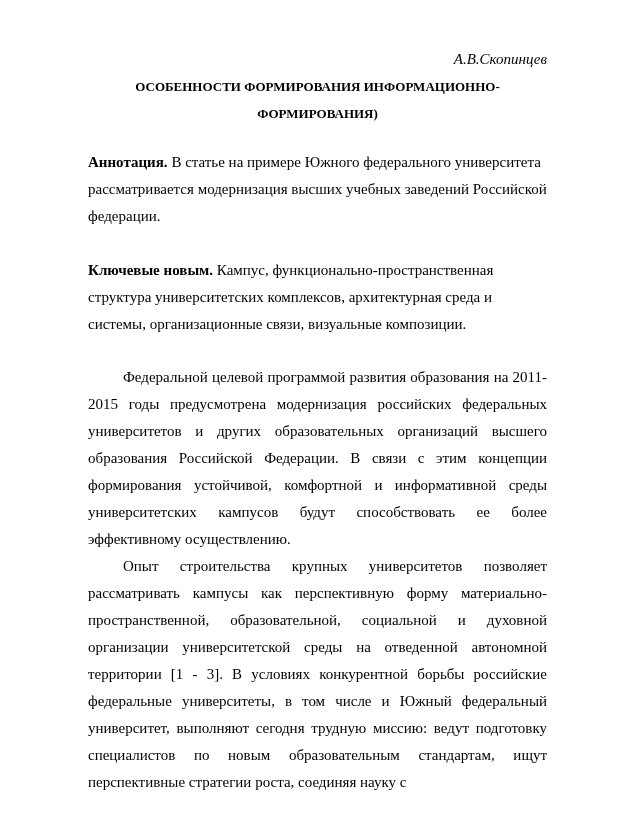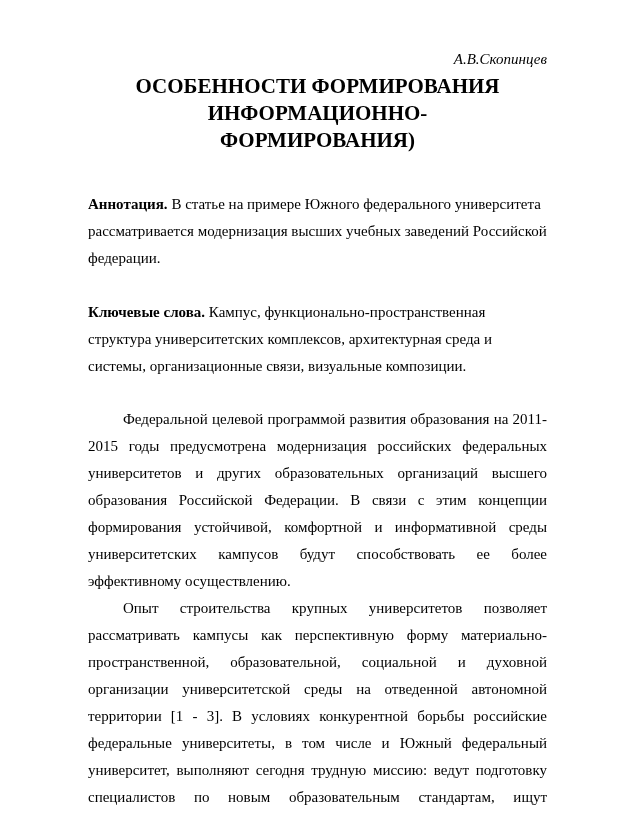--- a/index.html
+++ b/index.html
@@ -19,25 +19,25 @@
     font-size: 15px;
     line-height: 27px;
   }
   .author-line {
     text-align: right;
     font-style: italic;
   }
   .paper-title {
     font-weight: bold;
     text-align: center;
-    font-size: 21px;
+    font-size: 13px;
     line-height: 27px;
   }
   .abstract-block {
-    margin-top: 37px;
+    margin-top: 22px;
     text-align: left;
   }
   .keywords-block {
     margin-top: 27px;
     text-align: left;
   }
   .inline-label {
     font-weight: bold;
   }
   .body-paragraph {
@@ -59,21 +59,21 @@
     <div>ОСОБЕННОСТИ ФОРМИРОВАНИЯ ИНФОРМАЦИОННО-</div>
     <div>ФОРМИРОВАНИЯ)</div>
   </div>
 
   <p class="abstract-block">
     <span class="inline-label">Аннотация.</span>
     <span>В статье на примере Южного федерального университета рассматривается модернизация высших учебных заведений Российской федерации.</span>
   </p>
 
   <p class="keywords-block">
-    <span class="inline-label">Ключевые слова.</span>
+    <span class="inline-label">Ключевые новым.</span>
     <span>Кампус, функционально-пространственная структура университетских комплексов, архитектурная среда и системы, организационные связи, визуальные композиции.</span>
   </p>
 
   <p class="body-paragraph first-body-paragraph">Федеральной целевой программой развития образования на 2011-2015 годы предусмотрена модернизация российских федеральных университетов и других образовательных организаций высшего образования Российской Федерации. В связи с этим концепции формирования устойчивой, комфортной и информативной среды университетских кампусов будут способствовать ее более эффективному осуществлению.</p>
 
   <p class="body-paragraph">Опыт строительства крупных университетов позволяет рассматривать кампусы как перспективную форму материально-пространственной, образовательной, социальной и духовной организации университетской среды на отведенной автономной территории [1 - 3]. В условиях конкурентной борьбы российские федеральные университеты, в том числе и Южный федеральный университет, выполняют сегодня трудную миссию: ведут подготовку специалистов по новым образовательным стандартам, ищут перспективные стратегии роста, соединяя науку с</p>
 
 </div>
 
 </body></html>

